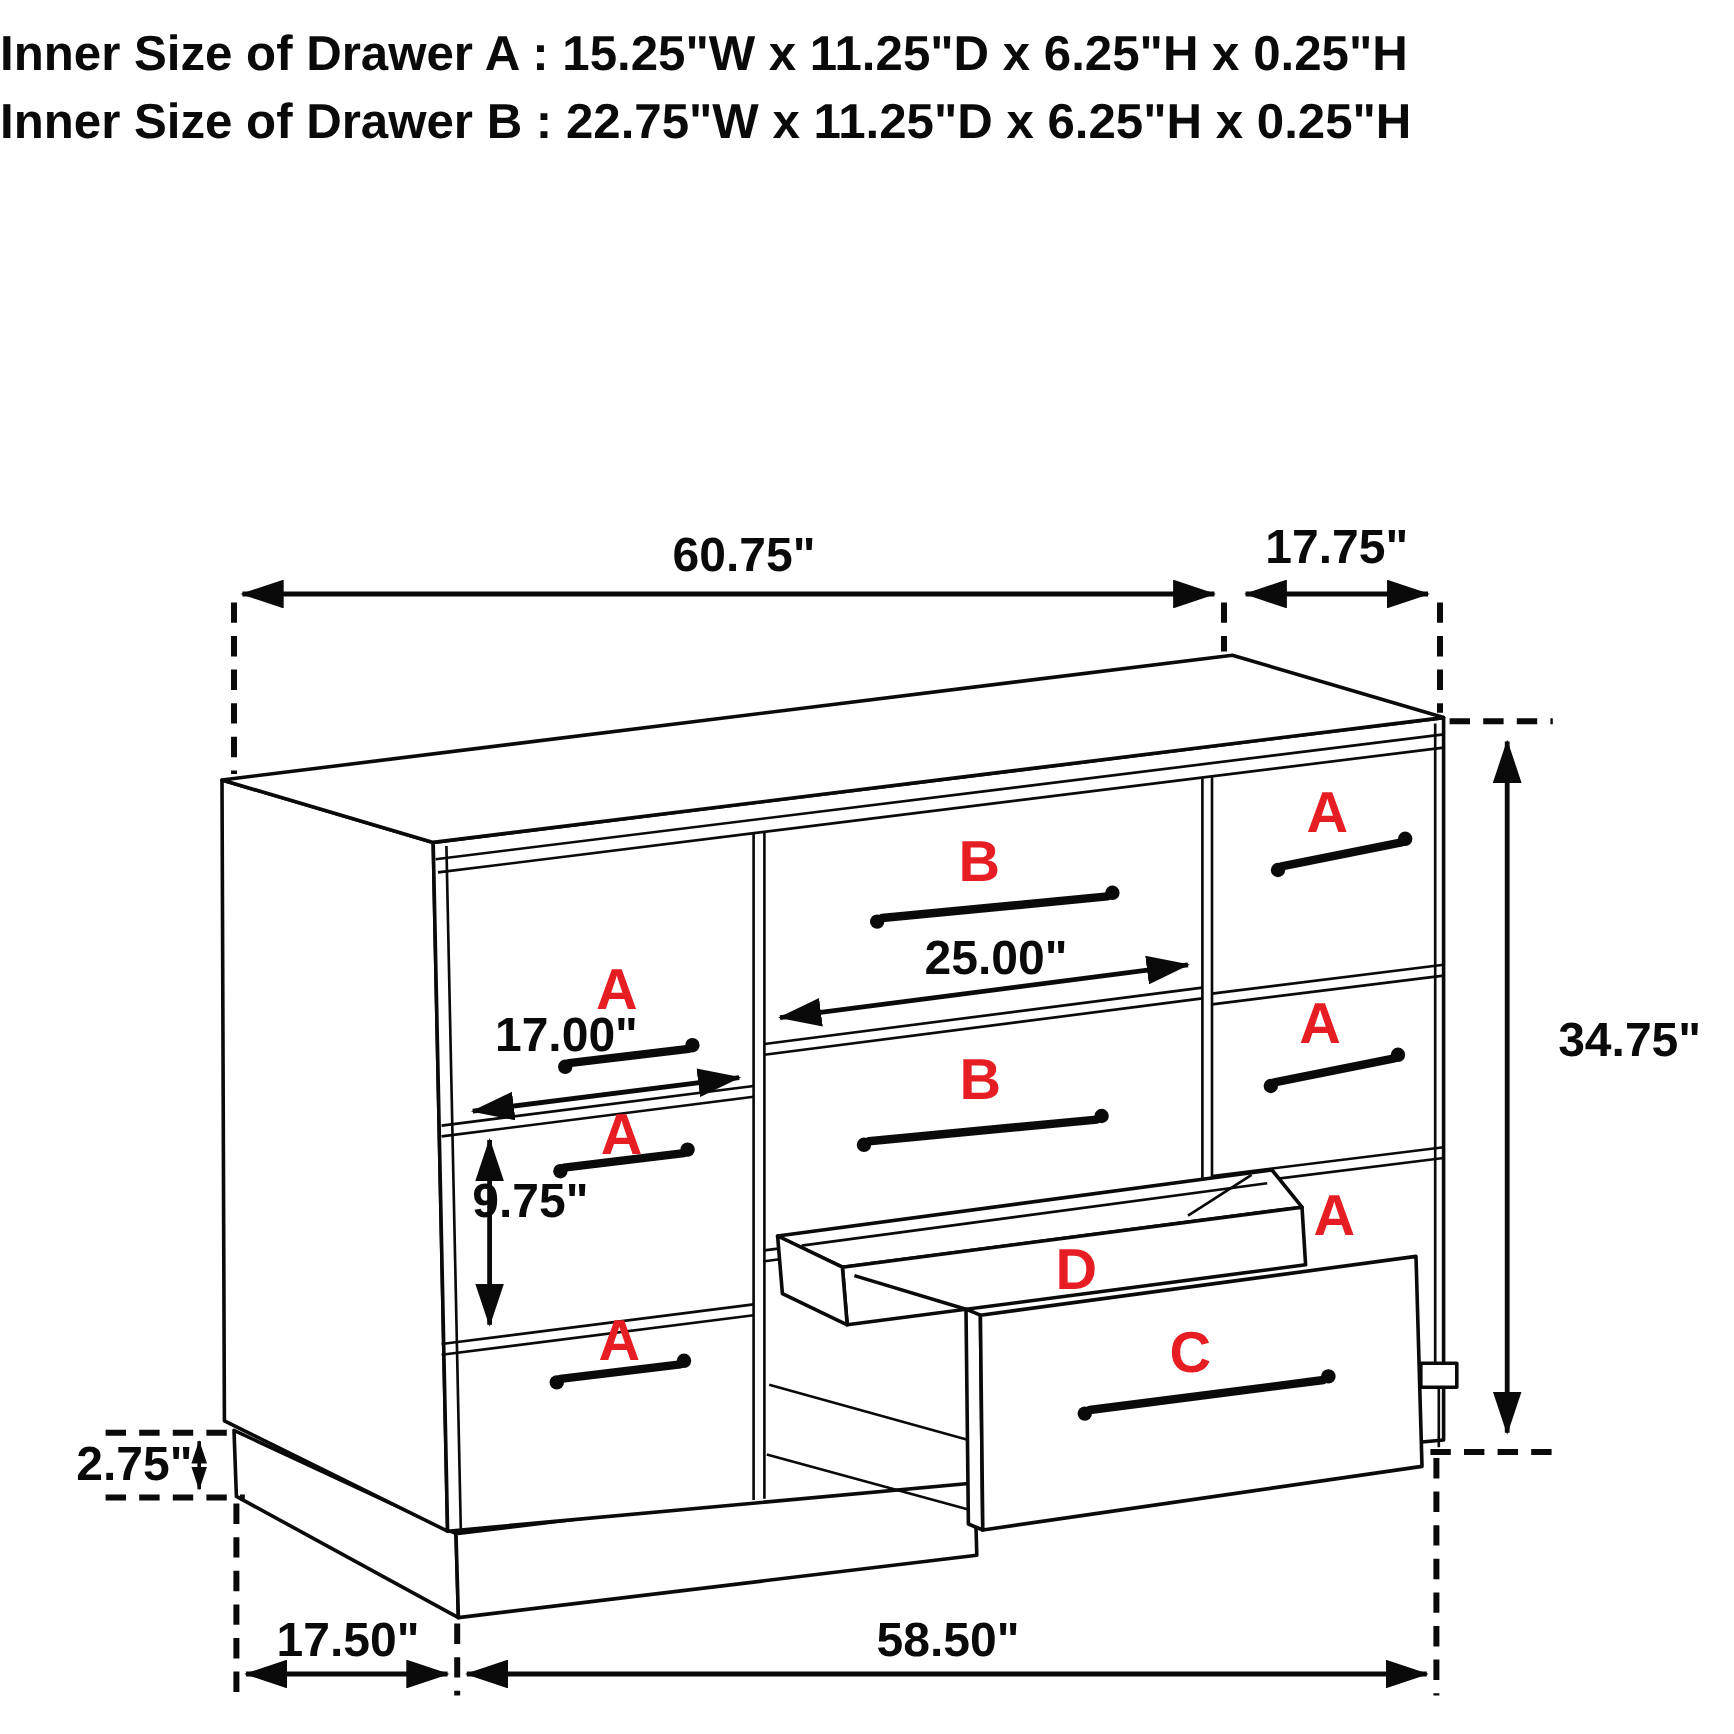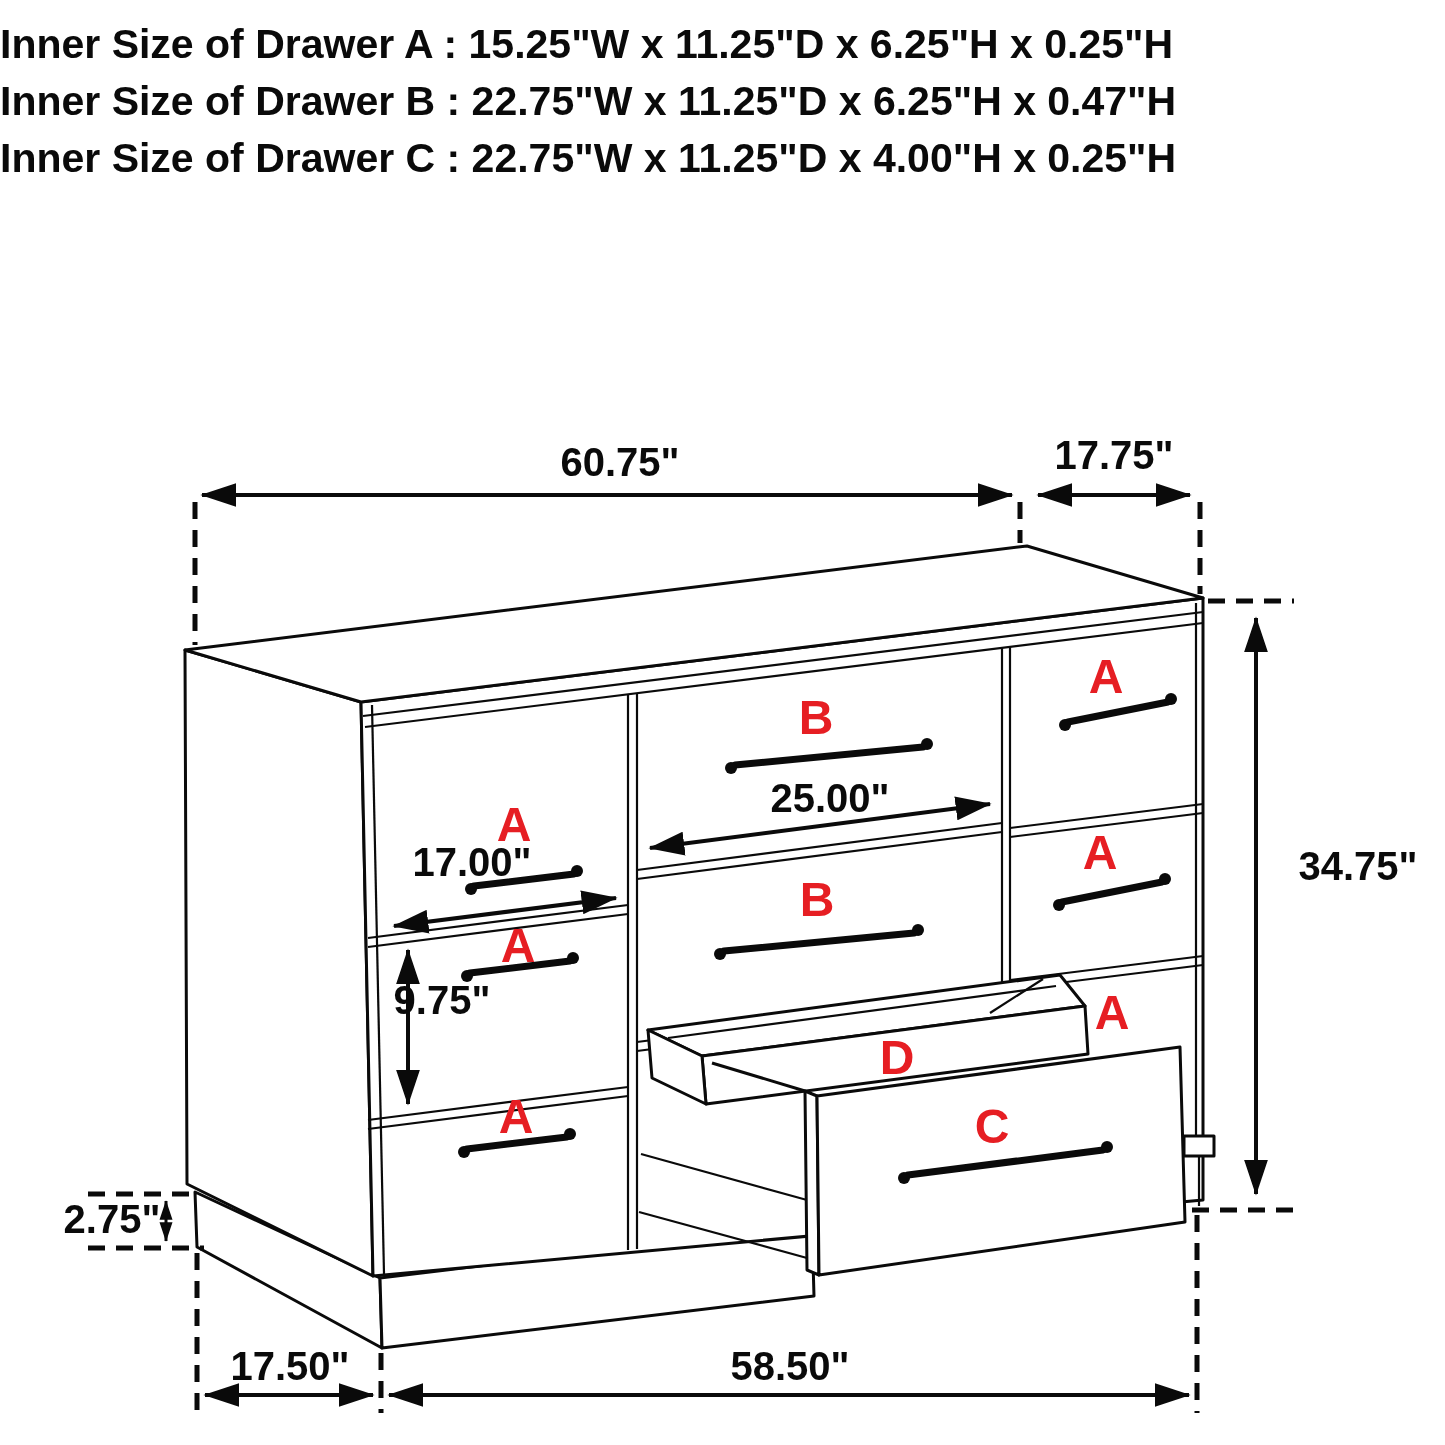--- a/index.html
+++ b/index.html
@@ -20,22 +20,21 @@
   .dimtext{font-family:"Liberation Sans",sans-serif;font-weight:bold;font-size:40px;fill:#0a0a0a;}
   .letter {font-family:"Liberation Sans",sans-serif;font-weight:bold;font-size:48px;fill:#e61e23;text-anchor:middle;}
 </style>
 </head>
 <body>
 
 <div id="stage">
 
   <div id="title-block">
     <p>Inner Size of Drawer A : 15.25"W x 11.25"D x 6.25"H x 0.25"H</p>
-    <p>Inner Size of Drawer B : 22.75"W x 11.25"D x 6.25"H x 0.47"H</p>
-    <p>Inner Size of Drawer C : 22.75"W x 11.25"D x 4.00"H x 0.25"H</p>
+    <p>Inner Size of Drawer B : 22.75"W x 11.25"D x 6.25"H x 0.25"H</p>
   </div>
 
   <svg width="1445" height="1445" viewBox="0 0 1445 1445">
     <defs>
       <marker id="ah" viewBox="0 0 9 6" refX="8.6" refY="3" markerWidth="9" markerHeight="6" orient="auto-start-reverse">
           <path d="M0,0 L9,3 L0,6 Z" fill="#0a0a0a"></path>
         </marker>
       <marker id="ah2" viewBox="0 0 9 6" refX="8.6" refY="3" markerWidth="6.5" markerHeight="4.5" orient="auto-start-reverse">
           <path d="M0,0 L9,3 L0,6 Z" fill="#0a0a0a"></path>
         </marker>

